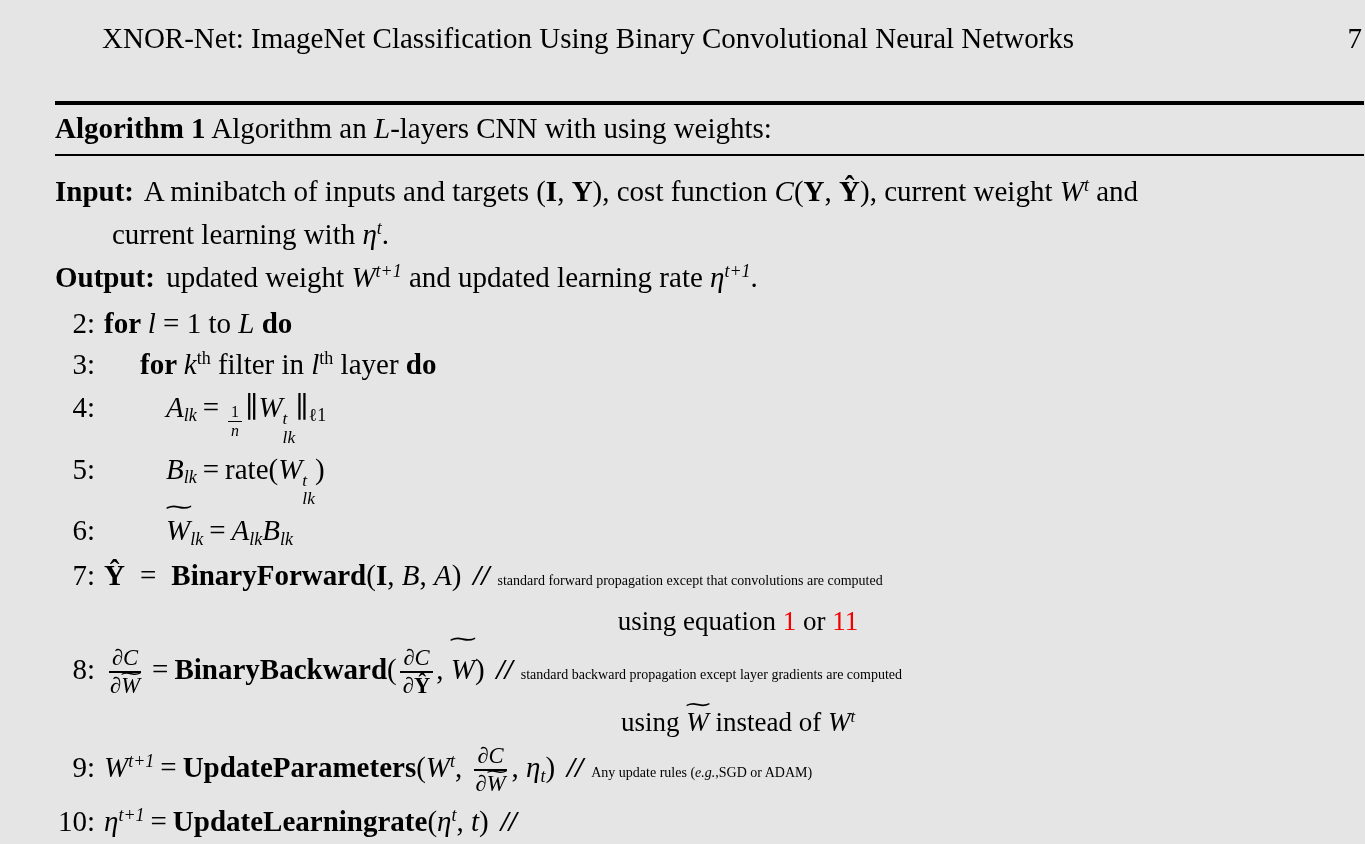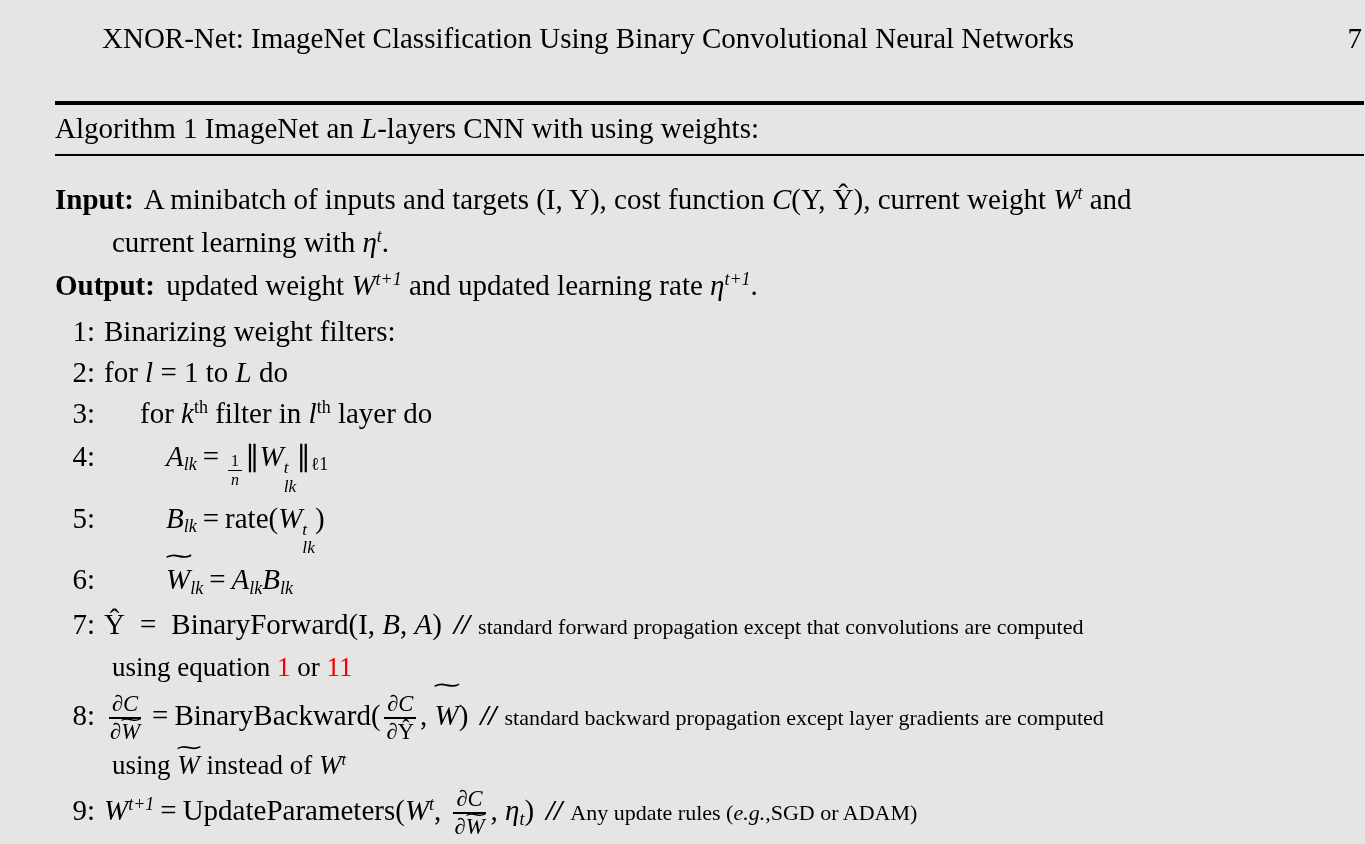--- a/index.html
+++ b/index.html
@@ -4,94 +4,91 @@
 <style>
   html,body{margin:0;padding:0;background:#ffffff;}
   .page{position:relative;width:1365px;height:844px;background:#e5e5e5;color:#000;
         font-family:"Liberation Serif","DejaVu Serif",serif;font-size:29px;overflow:hidden;padding-left:27px;}
   .header{display:flex;justify-content:space-between;align-items:baseline;
           padding:22px 30px 0 75px;line-height:33px;}
   .rule-thick{height:4px;background:#000;margin:46px 28px 0 28px;}
   .rule-thin{height:2px;background:#000;margin:0 28px;}
   .caption{padding:7px 28px 9px 28px;line-height:33px;}
   .inner{padding:0 28px;}
-  .b{font-weight:normal;}
+  .b{font-weight:bold;}
   .i{font-style:italic;}
   .cal{font-style:italic;}
-  .io-block{margin-top:22px;line-height:43px;white-space:nowrap;}
+  .io-block{margin-top:14px;line-height:43px;white-space:nowrap;}
   .io-label{font-weight:bold;margin-right:4px;}
   .io-wrap{padding-left:57px;}
   .lines{margin-top:4px;}
   .line{white-space:nowrap;line-height:41px;}
   .l4,.l5,.l6{line-height:45px;}
   .l7{line-height:44px;}
   .l8{line-height:58px;}
   .l9{line-height:52px;}
   .l10{line-height:45px;}
-  .cont{white-space:nowrap;line-height:37px;padding-left:57px;font-size:27px;}
+  .cont{white-space:nowrap;line-height:37px;padding-left:57px;font-size:27px;text-align:center;}
   .lnum{display:inline-block;min-width:40px;text-align:right;margin-right:9px;}
   .ind1{margin-left:36px;}
-  .ind2{margin-left:62px;font-family:Liberation Serif, serif;}
+  .ind2{margin-left:62px;}
   .sup{font-size:0.62em;position:relative;top:-0.55em;line-height:0;}
   .sub{font-size:0.62em;position:relative;top:0.25em;line-height:0;}
   .stack{display:inline-flex;flex-direction:column;align-items:flex-start;
          vertical-align:-0.4em;font-size:0.6em;line-height:1.08;font-style:italic;}
   .eq{padding:0 6px;}
   .eq-wide{padding:0 15px;}
   .frac{display:inline-flex;flex-direction:column;align-items:center;
         vertical-align:middle;font-size:0.78em;line-height:1.15;margin:0 3px;}
   .frac .fn{border-bottom:2px solid #000;padding:0 3px;}
   .frac .fd{padding:0 3px;}
   .frac.small{font-size:0.55em;vertical-align:baseline;}
   .frac.small .fn{border-bottom:1.5px solid #000;}
   .ot{position:relative;display:inline-block;font-style:italic;}
   .ot .tm{position:absolute;left:52%;top:-0.5em;transform:translateX(-50%) scaleX(1.8);
           font-size:0.75em;line-height:1;font-style:normal;}
   .frac .ot .tm{top:-0.45em;}
   .sl{font-weight:bold;font-style:italic;padding:0 8px 0 12px;}
-  .cmt{font-size:22px;}
+  .cmt{font-size:14px;}
   .ref{color:#f30000;}
 </style>
 </head>
 <body>
 
 <div class="page">
 
   <div class="header">
     <span>XNOR-Net: ImageNet Classification Using Binary Convolutional Neural Networks</span>
     <span>7</span>
   </div>
 
   <div class="rule-thick"></div>
 
   <div class="caption">
-    <span class="b">Algorithm 1</span><span> ImageNet an </span><span class="i">L</span><span>-layers CNN with using weights:</span>
+    <span class="b">Algorithm 1</span><span> Algorithm an </span><span class="i">L</span><span>-layers CNN with using weights:</span>
   </div>
 
   <div class="rule-thin"></div>
 
   <div class="inner">
 
     <div class="io-block">
       <div>
         <span class="io-label">Input:</span><span> A minibatch of inputs and targets (</span><span class="b">I</span><span>, </span><span class="b">Y</span><span>), cost function </span><span class="i">C</span><span>(</span><span class="b">Y</span><span>, </span><span class="b">Ŷ</span><span>), current weight </span><span class="cal">W</span><span class="sup i">t</span><span> and</span>
       </div>
       <div class="io-wrap">
         <span>current learning with </span><span class="i">η</span><span class="sup i">t</span><span>.</span>
       </div>
       <div>
         <span class="io-label">Output:</span><span> updated weight </span><span class="cal">W</span><span class="sup i">t+1</span><span> and updated learning rate </span><span class="i">η</span><span class="sup i">t+1</span><span>.</span>
       </div>
     </div>
 
     <div class="lines">
 
-      <div class="line">
-        <span class="lnum">1:</span><span>Binarizing weight filters:</span>
-      </div>
 
       <div class="line">
         <span class="lnum">2:</span><span><span class="b">for </span><span class="i">l</span><span> = 1 to </span><span class="i">L</span><span class="b"> do</span></span>
       </div>
 
       <div class="line">
         <span class="lnum">3:</span><span class="ind1"><span class="b">for </span><span class="i">k</span><span class="sup">th</span><span> filter in </span><span class="i">l</span><span class="sup">th</span><span> layer </span><span class="b">do</span></span>
       </div>
 
       <div class="line l4">

